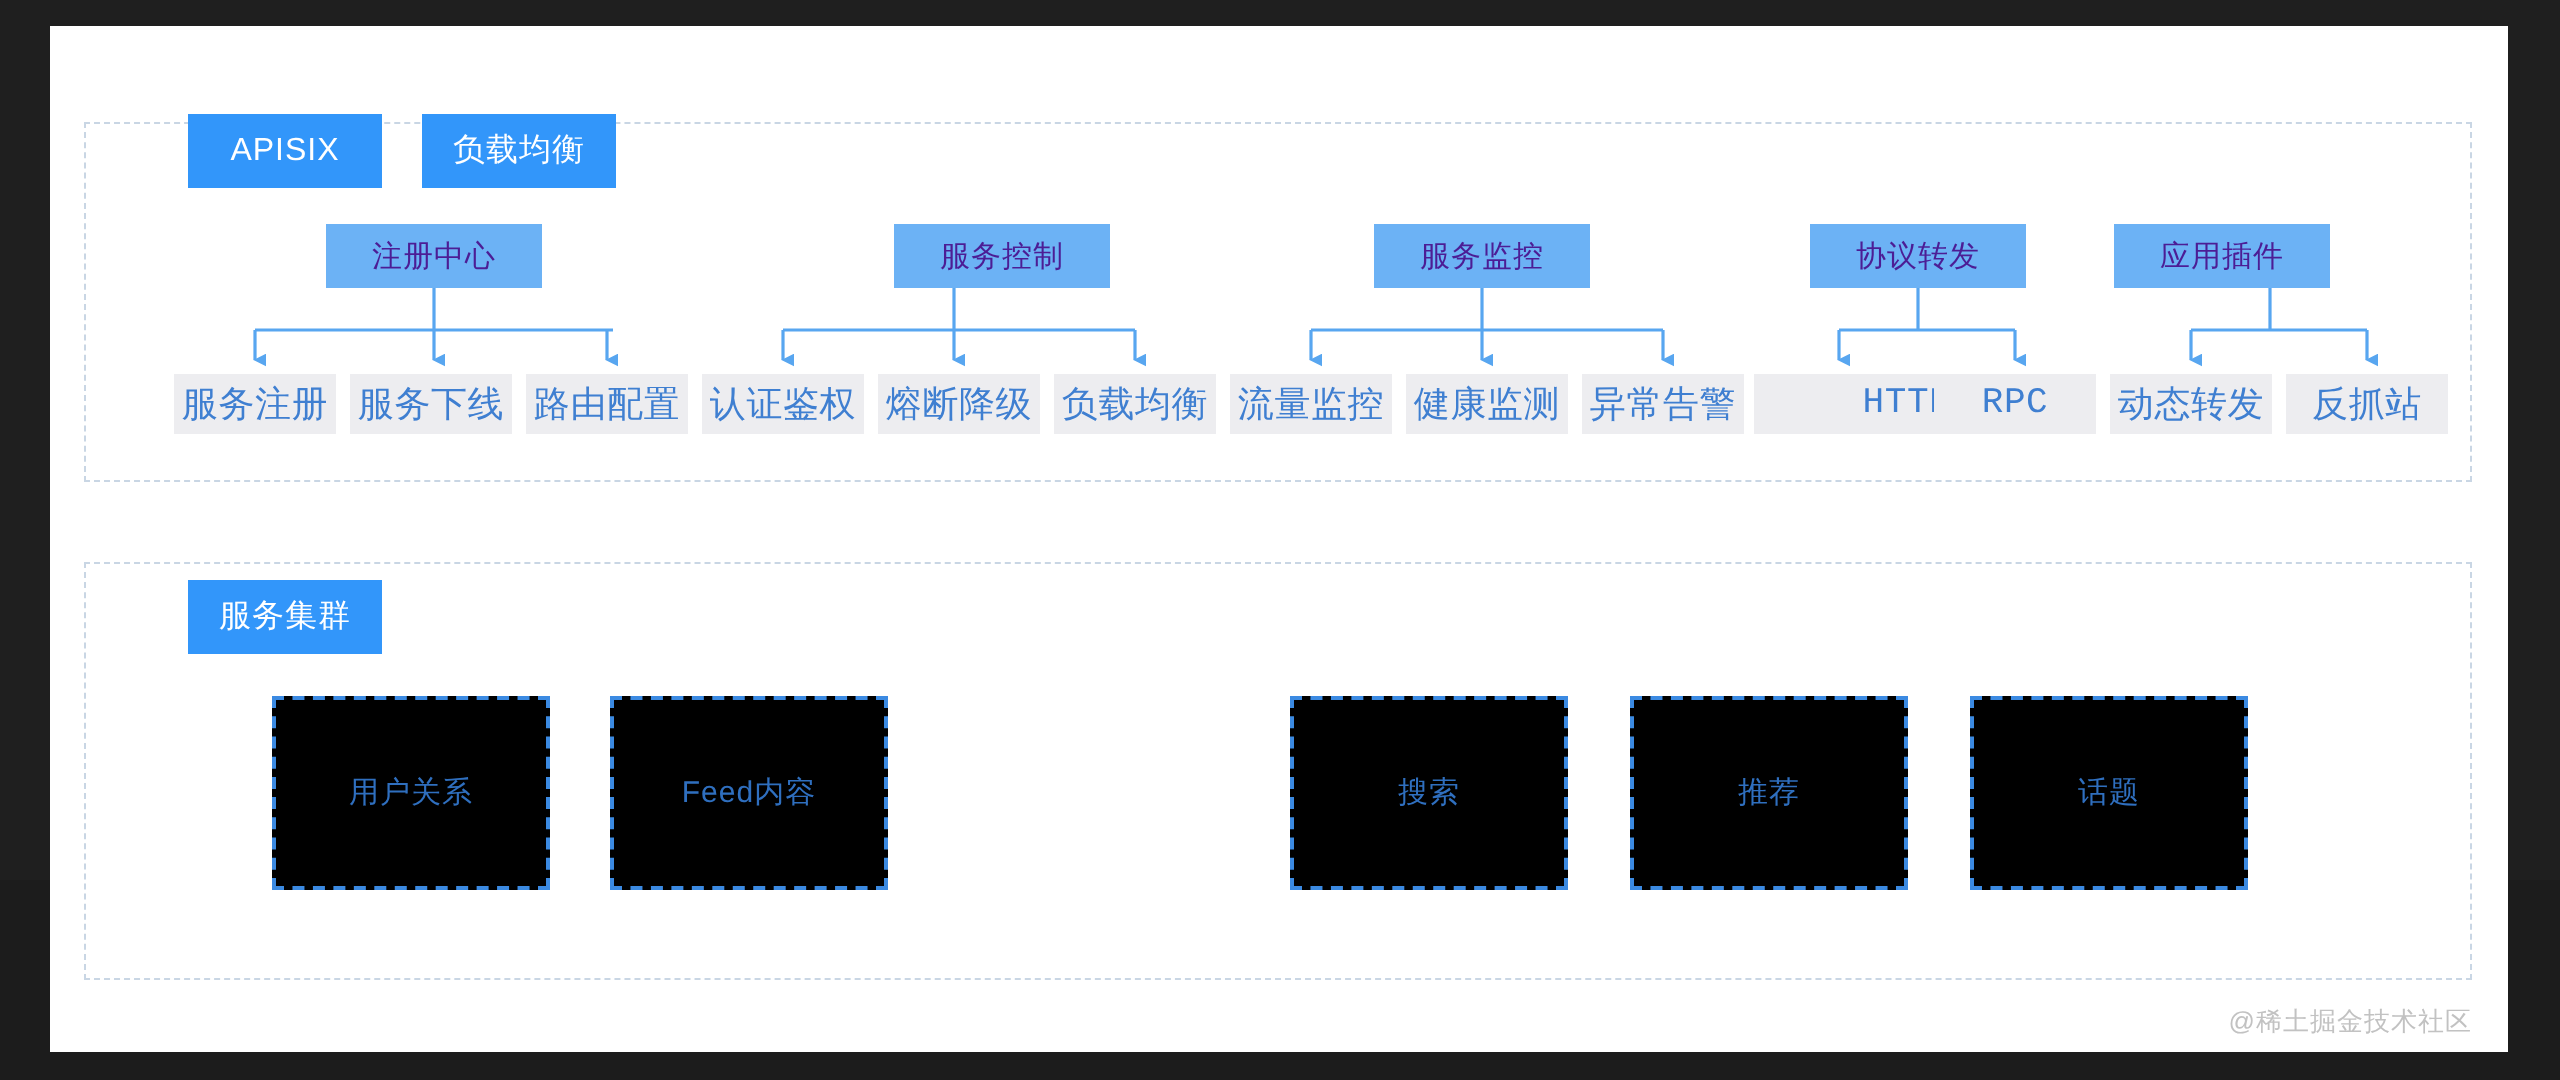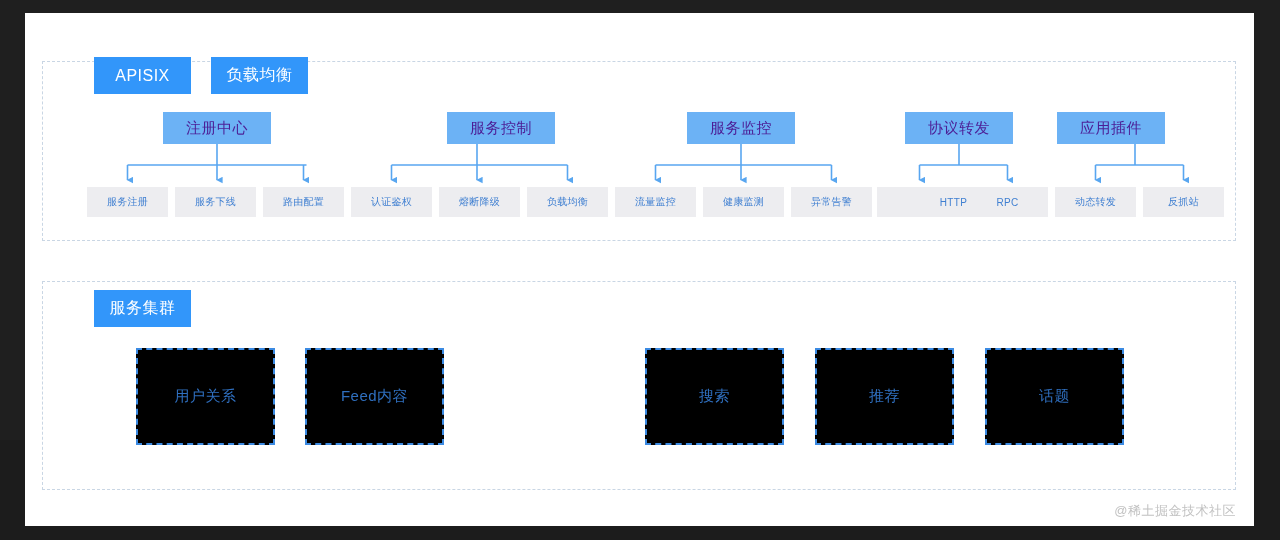--- a/index.html
+++ b/index.html
@@ -96,26 +96,27 @@
     letter-spacing: 0.5px;
     z-index: 4;
   }
 
   
   .leaf-box {
     position: absolute;
     height: 30px;
     background: #ededf0;
     color: #3f7fd1;
-    font-size: 10px;
+    font-size: 18px;
     display: flex;
     align-items: center;
     justify-content: center;
     z-index: 4;
     letter-spacing: 0.3px;
+    font-family: Liberation Mono, monospace;
   }
 
   
   #connectors {
     position: absolute;
     left: 0; top: 0;
     width: 1229px;
     height: 513px;
     pointer-events: none;
     z-index: 2;

